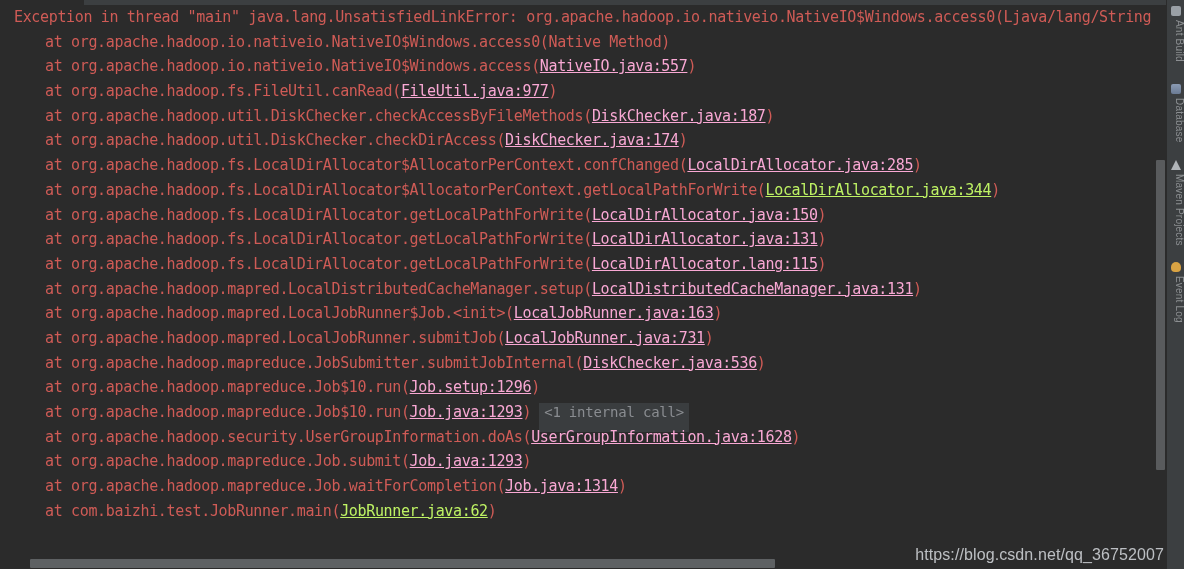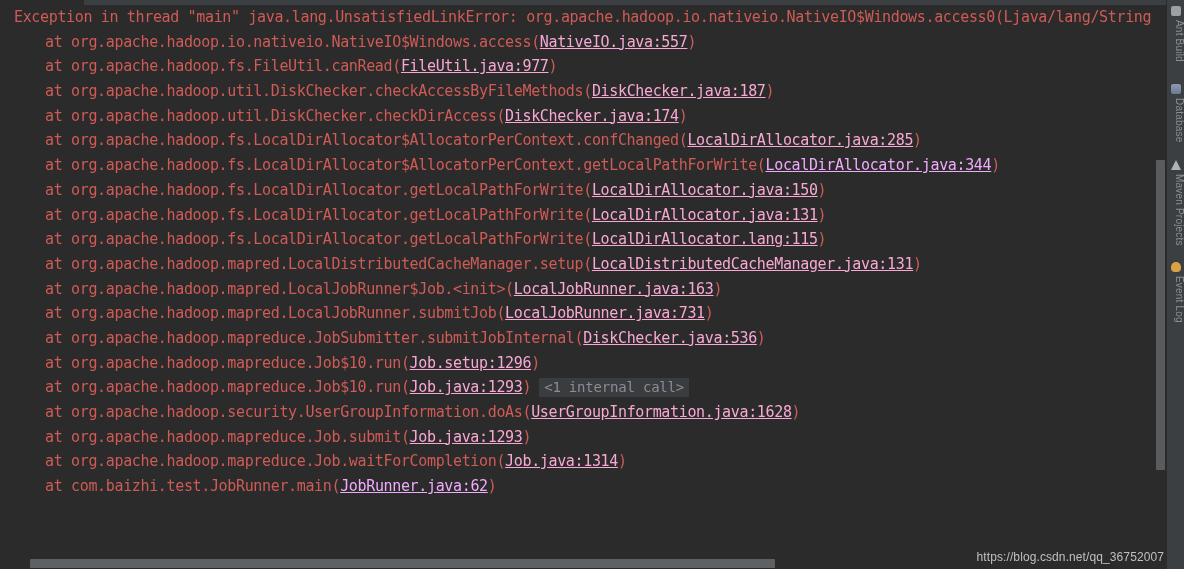--- a/index.html
+++ b/index.html
@@ -84,29 +84,29 @@
     color: #cf5b56;
   }
   .line.head { padding-left: 14px; }
   .line.frame { padding-left: 45px; }
 
   .lnk {
     color: #f9a8d4;
     text-decoration: underline;
   }
   .lnk.hot {
-    color: #f0abfc;
+    color: #bef264;
     text-decoration: underline;
   }
   .paren { color: #cf5b56; }
 
   .internal-call {
     color: #8a8d91;
     background: #3a3d3f;
-    padding: 1px 5px 2px 5px;
+    padding: 1px 5px 12px 5px;
     margin-left: 8px;
     font-size: 14px;
     letter-spacing: -0.2px;
   }
 
   
   .marker-stripe {
     position: absolute;
     top: 5px;
     right: 18px;
@@ -209,21 +209,21 @@
     border-radius: 2px;
   }
 
   
   .watermark {
     position: absolute;
     right: 20px;
     bottom: 5px;
     color: #c9ccd0;
     font-family: "Liberation Sans", sans-serif;
-    font-size: 12px;
+    font-size: 16px;
     letter-spacing: 0.1px;
     opacity: 0.92;
     white-space: nowrap;
   }
 </style>
 </head>
 <body>
 
 <div id="app">
 
@@ -231,20 +231,21 @@
     <div class="tab-active"></div>
   </div>
 
   <div class="gutter">
     <div class="fold-marker">+</div>
   </div>
 
   <div class="console">
     <div class="line head"><span>Exception in thread "main" java.lang.UnsatisfiedLinkError: org.apache.hadoop.io.nativeio.NativeIO$Windows.access0(Ljava/lang/String;I)Z</span></div>
     <div id="frames">
+        <div class="line frame"><span>at </span><span>org.apache.hadoop.io.nativeio.NativeIO$Windows.access0</span><span class="paren">(</span><span class="">Native Method</span><span class="paren">)</span></div>
         <div class="line frame"><span>at </span><span>org.apache.hadoop.io.nativeio.NativeIO$Windows.access</span><span class="paren">(</span><span class="lnk">NativeIO.java:557</span><span class="paren">)</span></div>
         <div class="line frame"><span>at </span><span>org.apache.hadoop.fs.FileUtil.canRead</span><span class="paren">(</span><span class="lnk">FileUtil.java:977</span><span class="paren">)</span></div>
         <div class="line frame"><span>at </span><span>org.apache.hadoop.util.DiskChecker.checkAccessByFileMethods</span><span class="paren">(</span><span class="lnk">DiskChecker.java:187</span><span class="paren">)</span></div>
         <div class="line frame"><span>at </span><span>org.apache.hadoop.util.DiskChecker.checkDirAccess</span><span class="paren">(</span><span class="lnk">DiskChecker.java:174</span><span class="paren">)</span></div>
         <div class="line frame"><span>at </span><span>org.apache.hadoop.fs.LocalDirAllocator$AllocatorPerContext.confChanged</span><span class="paren">(</span><span class="lnk">LocalDirAllocator.java:285</span><span class="paren">)</span></div>
         <div class="line frame"><span>at </span><span>org.apache.hadoop.fs.LocalDirAllocator$AllocatorPerContext.getLocalPathForWrite</span><span class="paren">(</span><span class="lnk hot">LocalDirAllocator.java:344</span><span class="paren">)</span></div>
         <div class="line frame"><span>at </span><span>org.apache.hadoop.fs.LocalDirAllocator.getLocalPathForWrite</span><span class="paren">(</span><span class="lnk">LocalDirAllocator.java:150</span><span class="paren">)</span></div>
         <div class="line frame"><span>at </span><span>org.apache.hadoop.fs.LocalDirAllocator.getLocalPathForWrite</span><span class="paren">(</span><span class="lnk">LocalDirAllocator.java:131</span><span class="paren">)</span></div>
         <div class="line frame"><span>at </span><span>org.apache.hadoop.fs.LocalDirAllocator.getLocalPathForWrite</span><span class="paren">(</span><span class="lnk">LocalDirAllocator.lang:115</span><span class="paren">)</span></div>
         <div class="line frame"><span>at </span><span>org.apache.hadoop.mapred.LocalDistributedCacheManager.setup</span><span class="paren">(</span><span class="lnk">LocalDistributedCacheManager.java:131</span><span class="paren">)</span></div>

